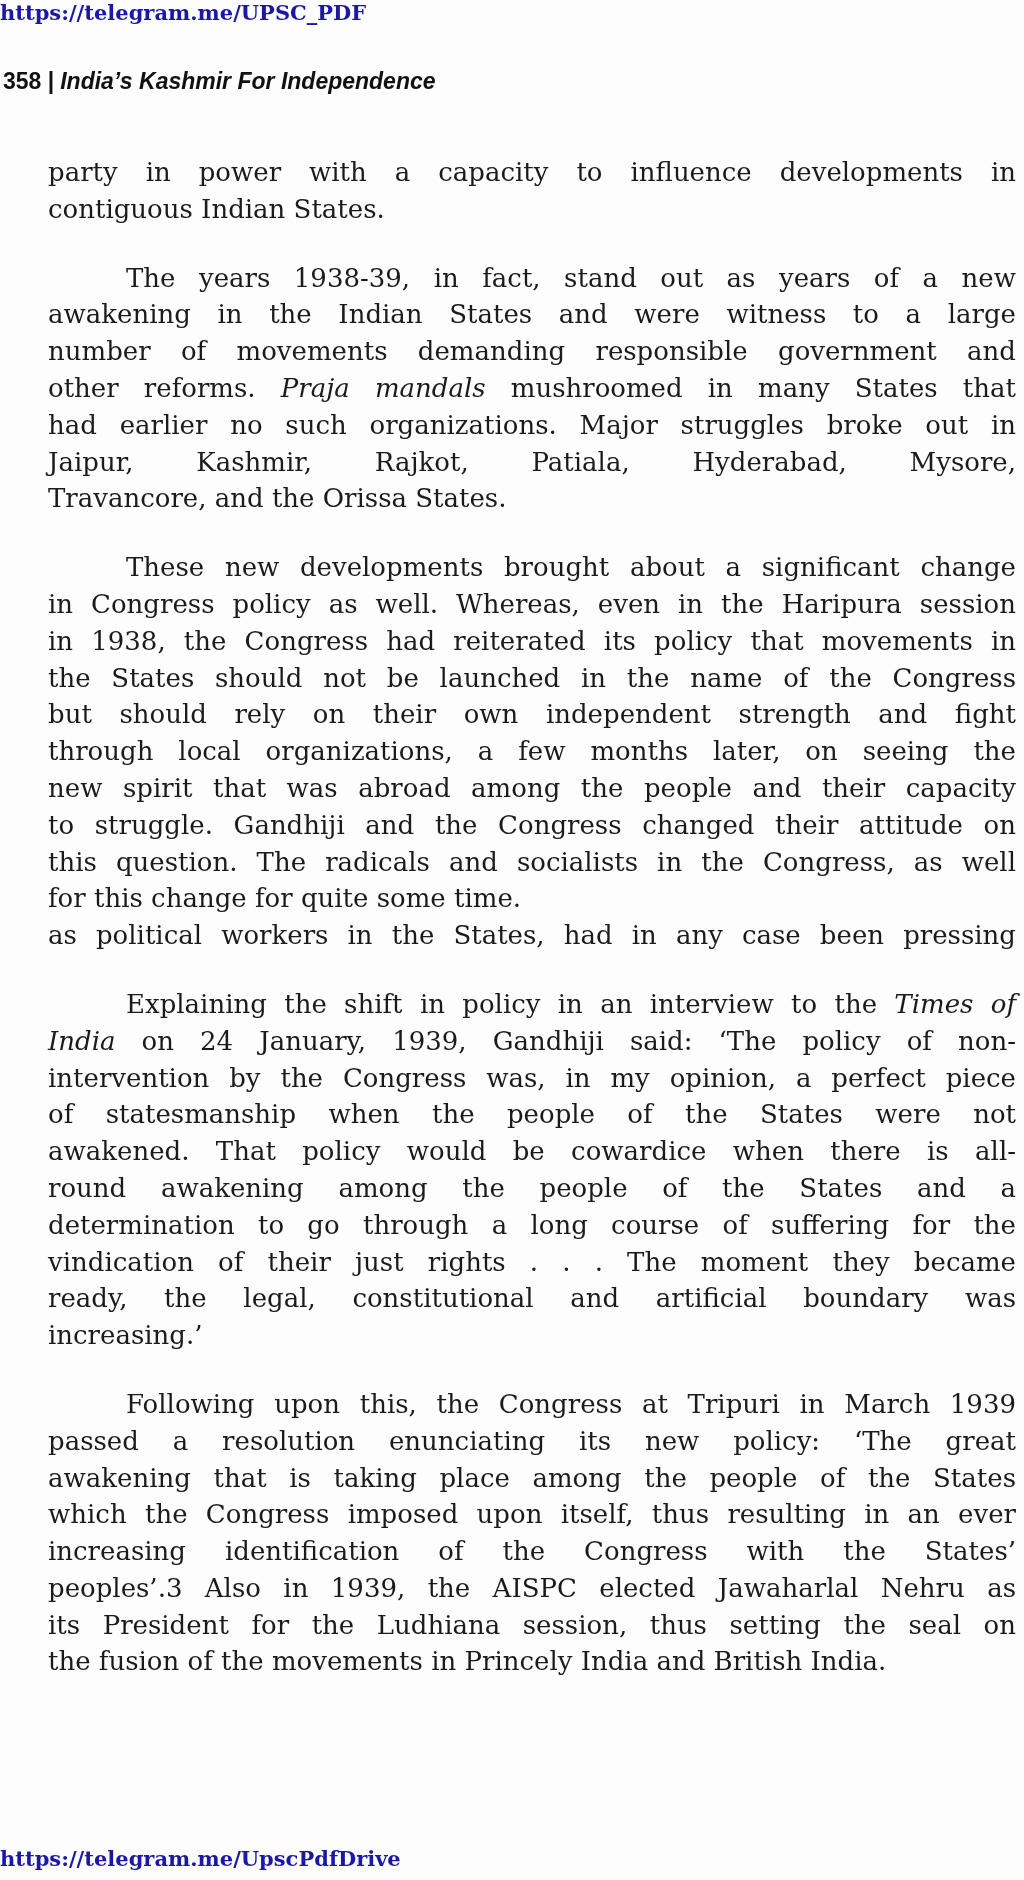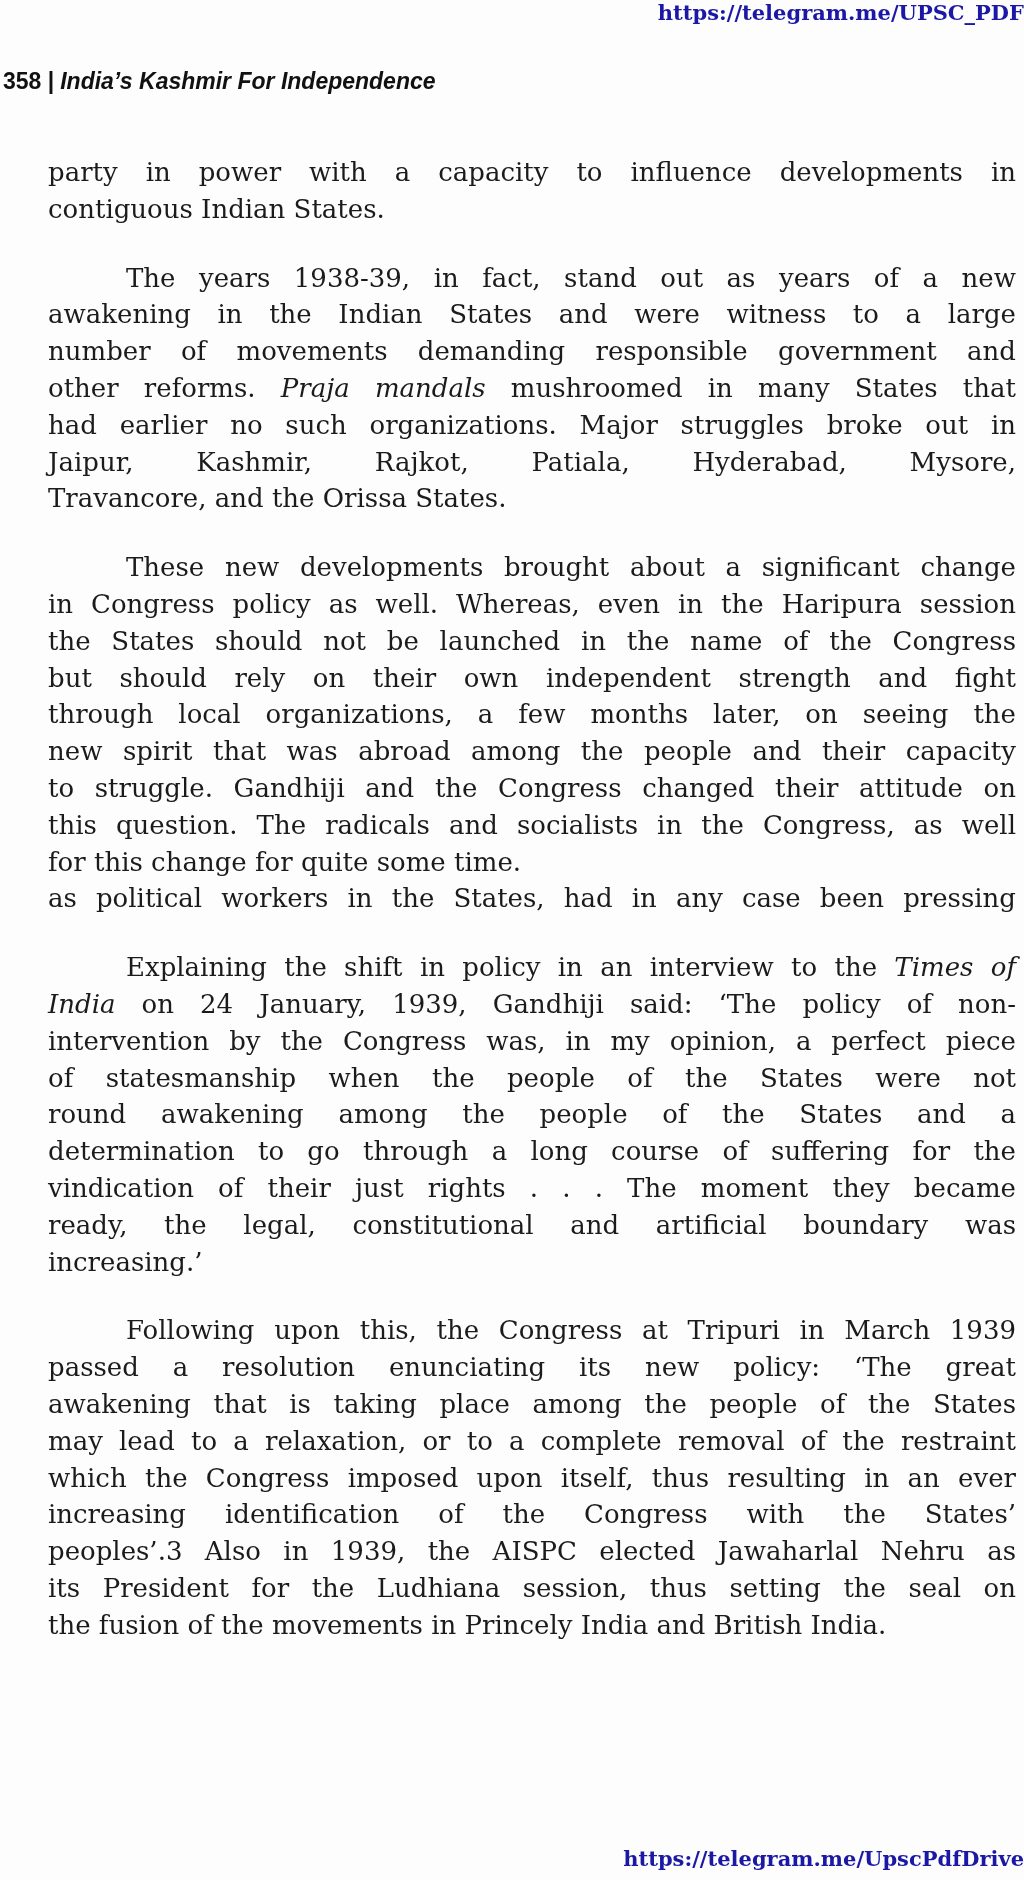--- a/index.html
+++ b/index.html
@@ -8,21 +8,21 @@
     background: #fdfdfd;
     font-family: "DejaVu Serif", serif;
     position: relative;
     overflow: hidden;
   }
   .page {
     position: absolute; inset: 0;
   }
   .top-link-row, .bottom-link-row {
     position: absolute; left: 0; width: 1024px;
-    text-align: right;
+    text-align: left;
   }
   .top-link-row { top: 0px; }
   .bottom-link-row { top: 1846px; }
   .tg-link {
     font-family: "DejaVu Serif", serif;
     font-weight: bold;
     font-size: 21px;
     line-height: 26px;
     color: var(--link-color, #1b18a6);
     text-decoration: none;
@@ -79,45 +79,46 @@
         <div class="line"><span>awakening in the Indian States and were witness to a large</span></div>
         <div class="line"><span>number of movements demanding responsible government and</span></div>
         <div class="line"><span>other reforms. </span><span class="it">Praja mandals</span><span> mushroomed in many States that</span></div>
         <div class="line"><span>had earlier no such organizations. Major struggles broke out in</span></div>
         <div class="line"><span>Jaipur, Kashmir, Rajkot, Patiala, Hyderabad, Mysore,</span></div>
         <div class="line lastline"><span>Travancore, and the Orissa States.</span></div>
       </div>
       <div class="para">
         <div class="line firstline"><span>These new developments brought about a significant change</span></div>
         <div class="line"><span>in Congress policy as well. Whereas, even in the Haripura session</span></div>
+        <div class="line"><span>in 1938, the Congress had reiterated its policy that movements in</span></div>
         <div class="line"><span>the States should not be launched in the name of the Congress</span></div>
         <div class="line"><span>but should rely on their own independent strength and fight</span></div>
         <div class="line"><span>through local organizations, a few months later, on seeing the</span></div>
         <div class="line"><span>new spirit that was abroad among the people and their capacity</span></div>
         <div class="line"><span>to struggle. Gandhiji and the Congress changed their attitude on</span></div>
         <div class="line"><span>this question. The radicals and socialists in the Congress, as well</span></div>
         <div class="line lastline"><span>for this change for quite some time.</span></div>
         <div class="line"><span>as political workers in the States, had in any case been pressing</span></div>
       </div>
       <div class="para">
         <div class="line firstline"><span>Explaining the shift in policy in an interview to the </span><span class="it">Times of</span></div>
         <div class="line"><span class="it">India</span><span> on 24 January, 1939, Gandhiji said: ‘The policy of non-</span></div>
         <div class="line"><span>intervention by the Congress was, in my opinion, a perfect piece</span></div>
         <div class="line"><span>of statesmanship when the people of the States were not</span></div>
+        <div class="line"><span>awakened. That policy would be cowardice when there is all-</span></div>
         <div class="line"><span>round awakening among the people of the States and a</span></div>
         <div class="line"><span>determination to go through a long course of suffering for the</span></div>
         <div class="line"><span>vindication of their just rights . . . The moment they became</span></div>
         <div class="line"><span>ready, the legal, constitutional and artificial boundary was</span></div>
         <div class="line lastline"><span>increasing.’</span></div>
       </div>
       <div class="para">
         <div class="line firstline"><span>Following upon this, the Congress at Tripuri in March 1939</span></div>
         <div class="line"><span>passed a resolution enunciating its new policy: ‘The great</span></div>
         <div class="line"><span>awakening that is taking place among the people of the States</span></div>
-        <div class="line"><span>may lead to a relaxation, or to a complete removal of the restraint</span></div>
         <div class="line"><span>which the Congress imposed upon itself, thus resulting in an ever</span></div>
         <div class="line"><span>increasing identification of the Congress with the States’</span></div>
         <div class="line"><span>peoples’.3 Also in 1939, the AISPC elected Jawaharlal Nehru as</span></div>
         <div class="line"><span>its President for the Ludhiana session, thus setting the seal on</span></div>
         <div class="line lastline"><span>the fusion of the movements in Princely India and British India.</span></div>
       </div>
     </div>
 
   <div class="bottom-link-row">
     <a class="tg-link">https://telegram.me/UpscPdfDrive</a>

